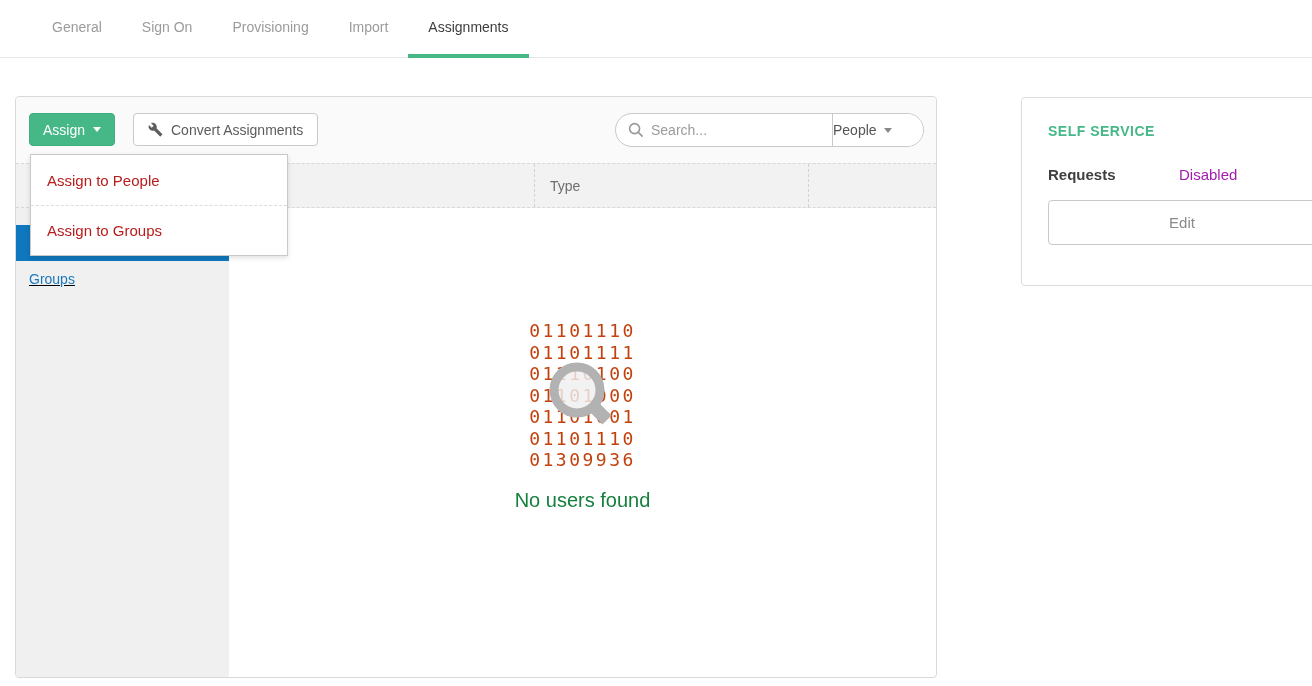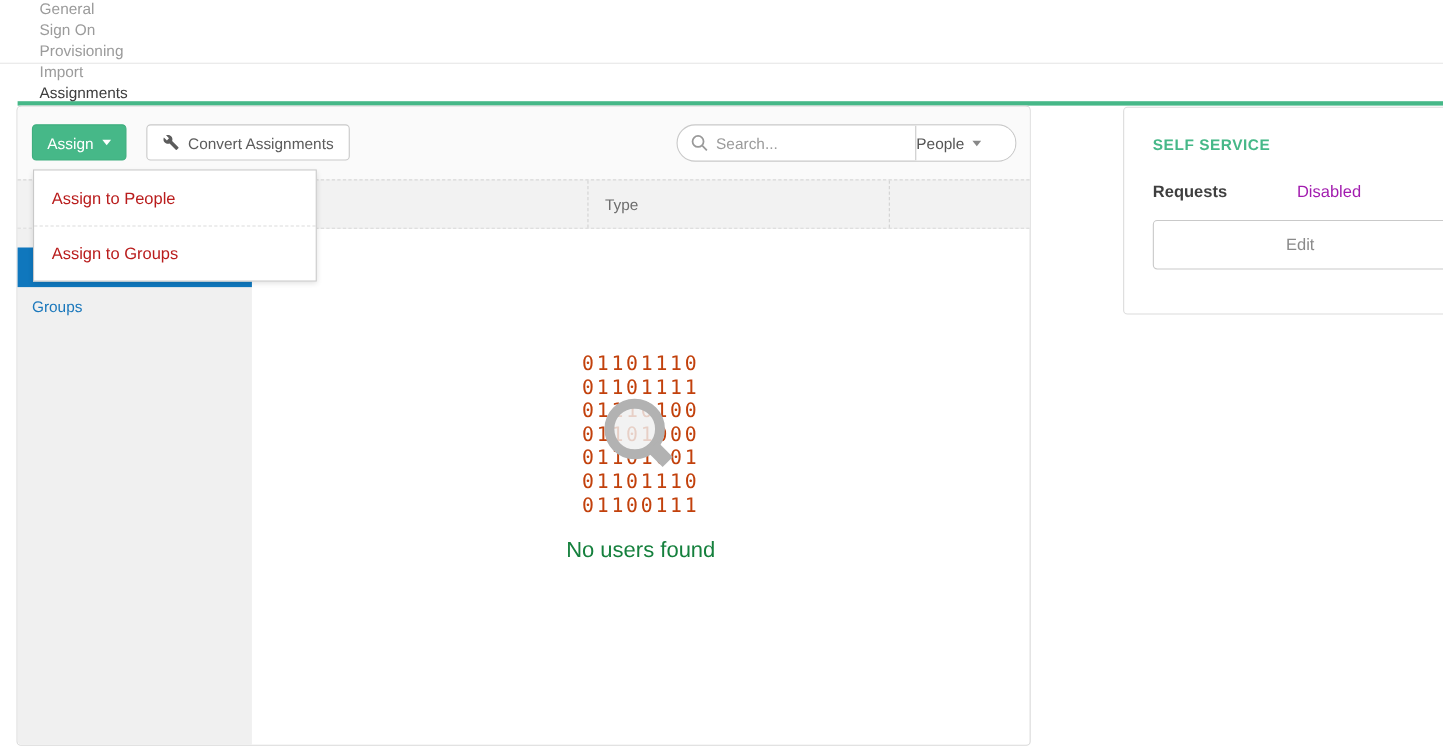--- a/index.html
+++ b/index.html
@@ -2,21 +2,21 @@
 <html><head>
 <meta charset="utf-8">
 <style>
   * { margin:0; padding:0; box-sizing:border-box; }
   html,body { width:1312px; height:686px; background:#fff; overflow:hidden;
               font-family:"Liberation Sans", sans-serif; }
 
   
   .tabbar { position:absolute; left:0; top:0; width:1312px; height:58px;
             border-bottom:1px solid #e6e6e6; display:flex; align-items:stretch;
-            padding-left:16px;flex-direction:column; }
+            padding-left:32px; }
   .tab { padding:0 20px; display:flex; align-items:center; font-size:14px;
          color:#9b9b9b; cursor:pointer; border-bottom:4px solid transparent;
          margin-bottom:-1px; }
   .tab.active { color:#3d3d3d; border-bottom-color:#46b888; }
 
   
   .panel { position:absolute; left:15px; top:96px; width:922px; height:582px;
            background:#fff; border:1px solid #d9d9d9; border-radius:4px; }
   .toolbar { position:relative; height:66px; background:#fafafa;
              border-radius:4px 4px 0 0; }
@@ -49,21 +49,21 @@
            border-top:1px dashed #d8d8d8; border-bottom:1px dashed #d8d8d8;
            display:flex; }
   .th { display:flex; align-items:center; font-size:14px; color:#6e6e6e; }
   .th1 { width:518px; }
   .th2 { width:274px; border-left:1px dashed #d2d2d2; padding-left:15px; }
   .th3 { flex:1; border-left:1px dashed #d2d2d2; }
 
   
   .panel-body { position:relative; height:469px; display:flex; }
   .side { width:213px; background:#f0f0f0; border-radius:0 0 0 4px;
-          padding-top:17px; }
+          padding-top:17px;text-decoration:underline; }
   .side-tab { height:36px; display:flex; align-items:center; padding-left:13px;
               font-size:14px; cursor:pointer; }
   .side-tab.selected { background:#0f77bd; color:#fff; }
   .side-tab.link { color:#1b78bc; }
 
   .empty { flex:1; position:relative; text-align:center; padding-top:112px; }
   .bin { font-family:"DejaVu Sans Mono", monospace; font-size:18px;
          line-height:21.5px; letter-spacing:2.5px; color:#c2410c; }
   .no-users { margin-top:18px; font-size:20px; color:#15803d; }
   .empty-mag { position:absolute; top:144px; left:50%;
@@ -149,21 +149,21 @@
     </div>
 
     <div class="empty">
       <div class="bin">
         <div>01101110</div>
         <div>01101111</div>
         <div>01110100</div>
         <div>01101000</div>
         <div>01101001</div>
         <div>01101110</div>
-        <div>01100111</div>
+        <div>01309936</div>
       </div>
       <span class="empty-mag">
         <svg width="88" height="88" viewBox="0 0 88 88">
           <circle cx="38" cy="38" r="23" fill="#efefef" fill-opacity="0.82" stroke="#b2b2b2" stroke-width="9"></circle>
           <line x1="54" y1="54" x2="68" y2="68" stroke="#b2b2b2" stroke-width="13"></line>
         </svg>
       </span>
       <div class="no-users">No users found</div>
     </div>
   </div>

